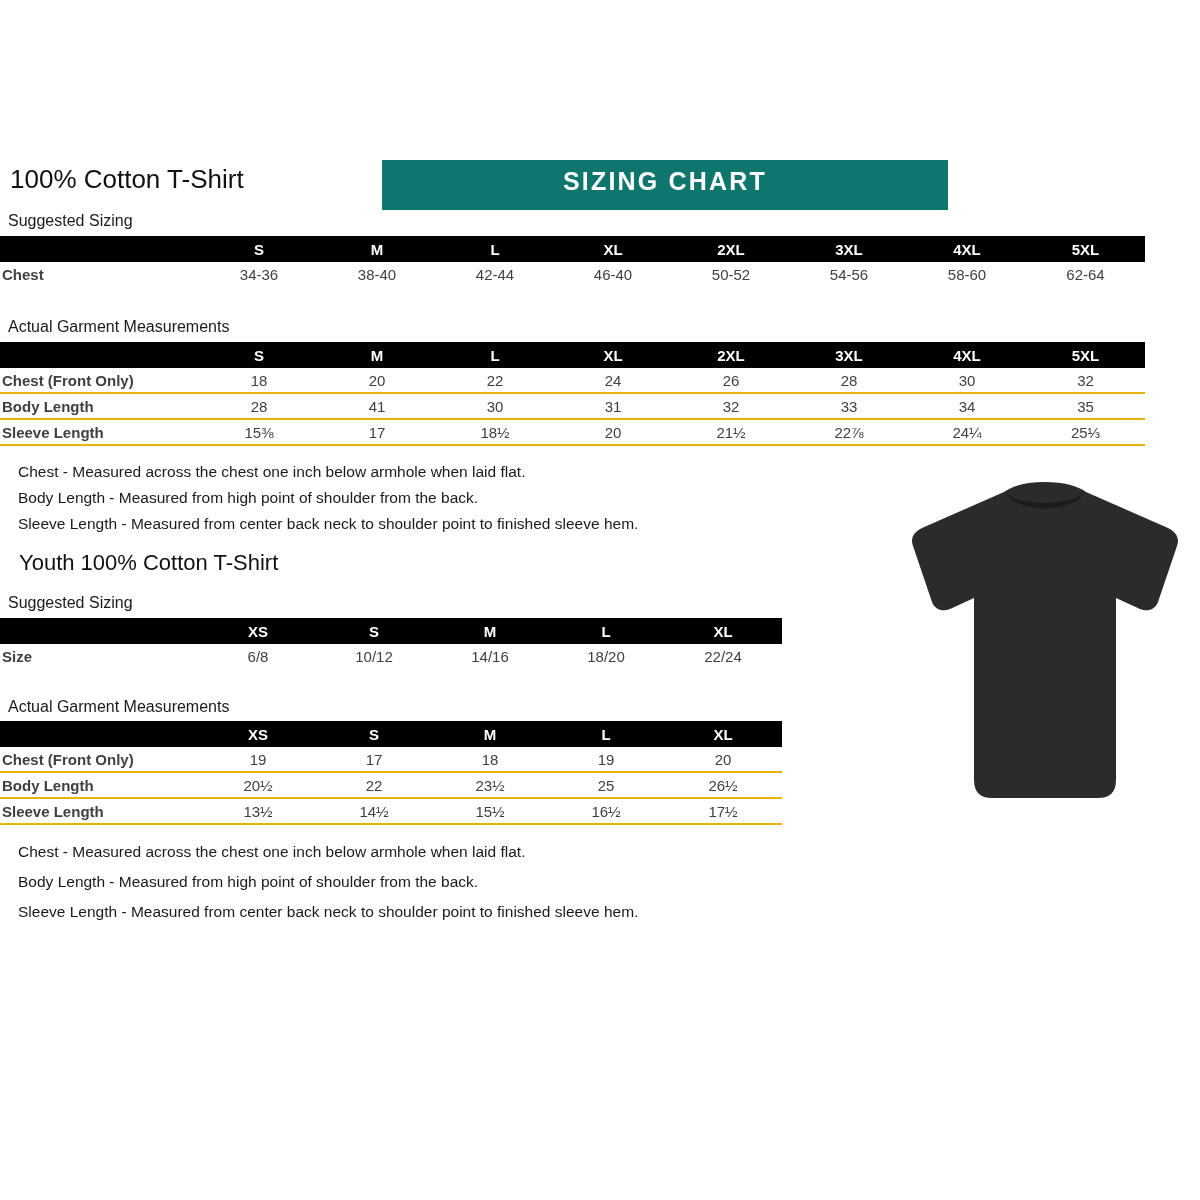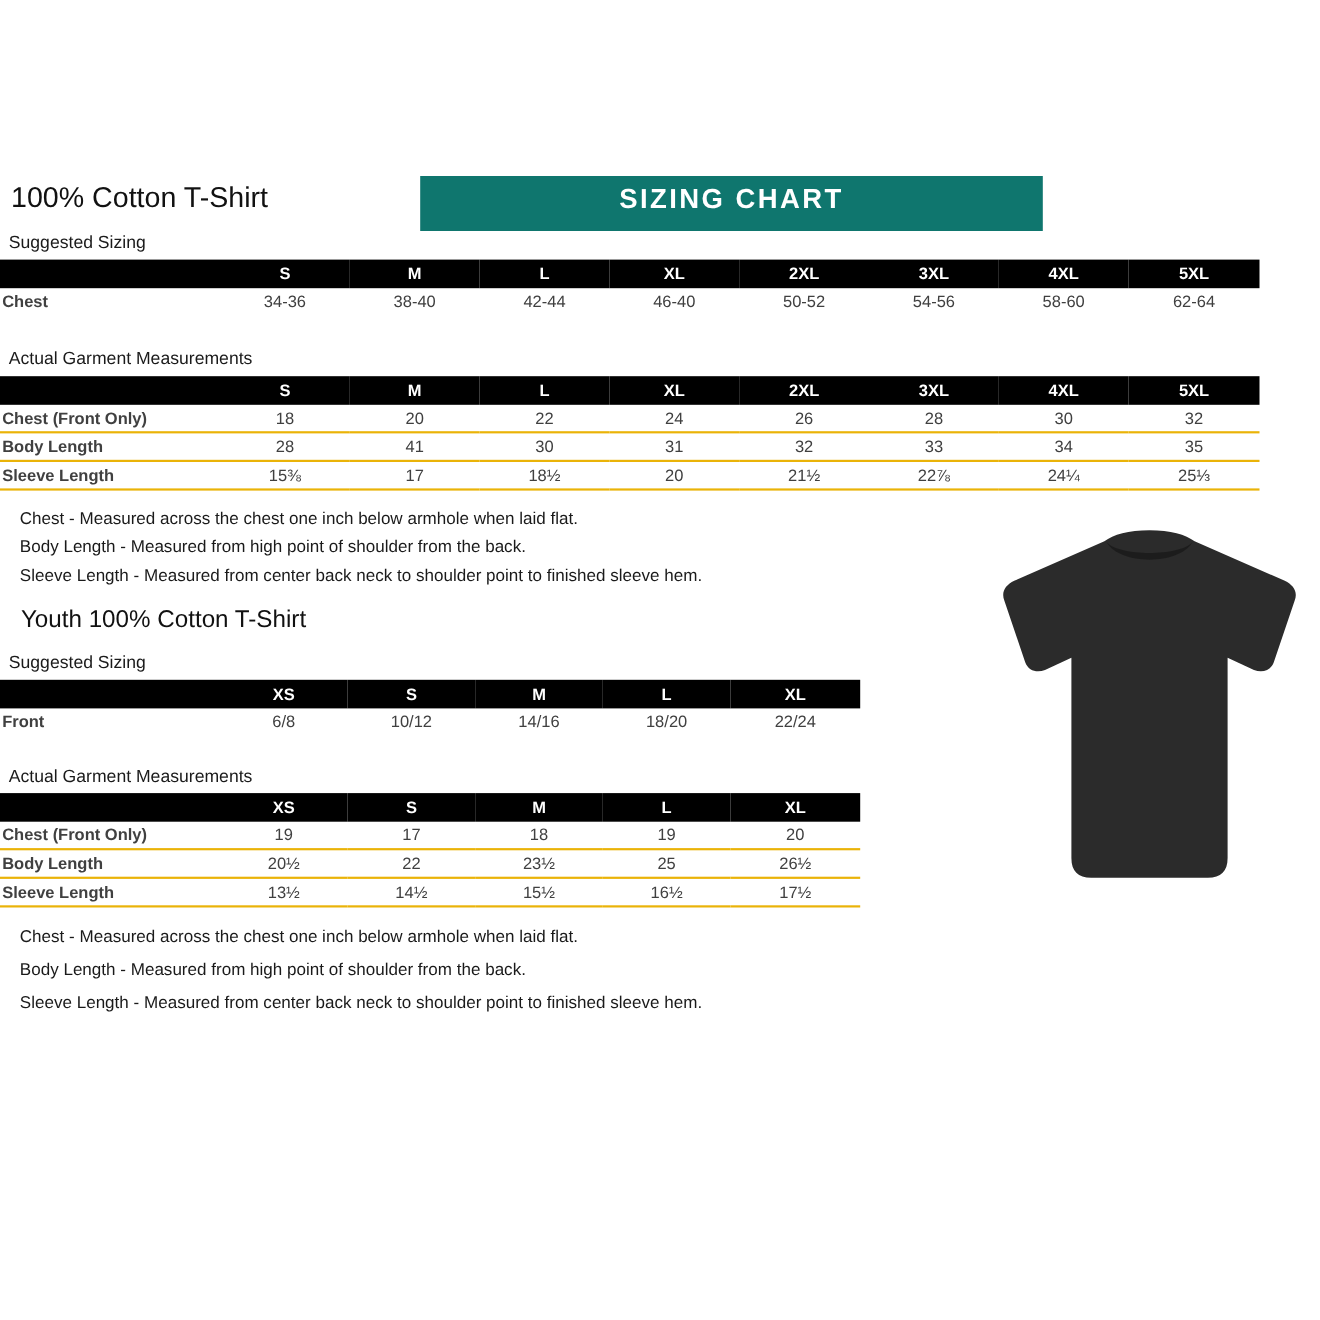--- a/index.html
+++ b/index.html
@@ -270,21 +270,21 @@
           <th class="lead"></th>
           <th>XS</th>
           <th>S</th>
           <th>M</th>
           <th>L</th>
           <th>XL</th>
         </tr>
       </thead>
     <tbody>
         <tr>
-          <td class="lead">Front</td>
+          <td class="lead">Size</td>
           <td>6/8</td>
           <td>10/12</td>
           <td>14/16</td>
           <td>18/20</td>
           <td>22/24</td>
         </tr>
       </tbody>
   </table>
 
   <div class="sublabel" style="left:8px; top:698px;">Actual Garment Measurements</div>

